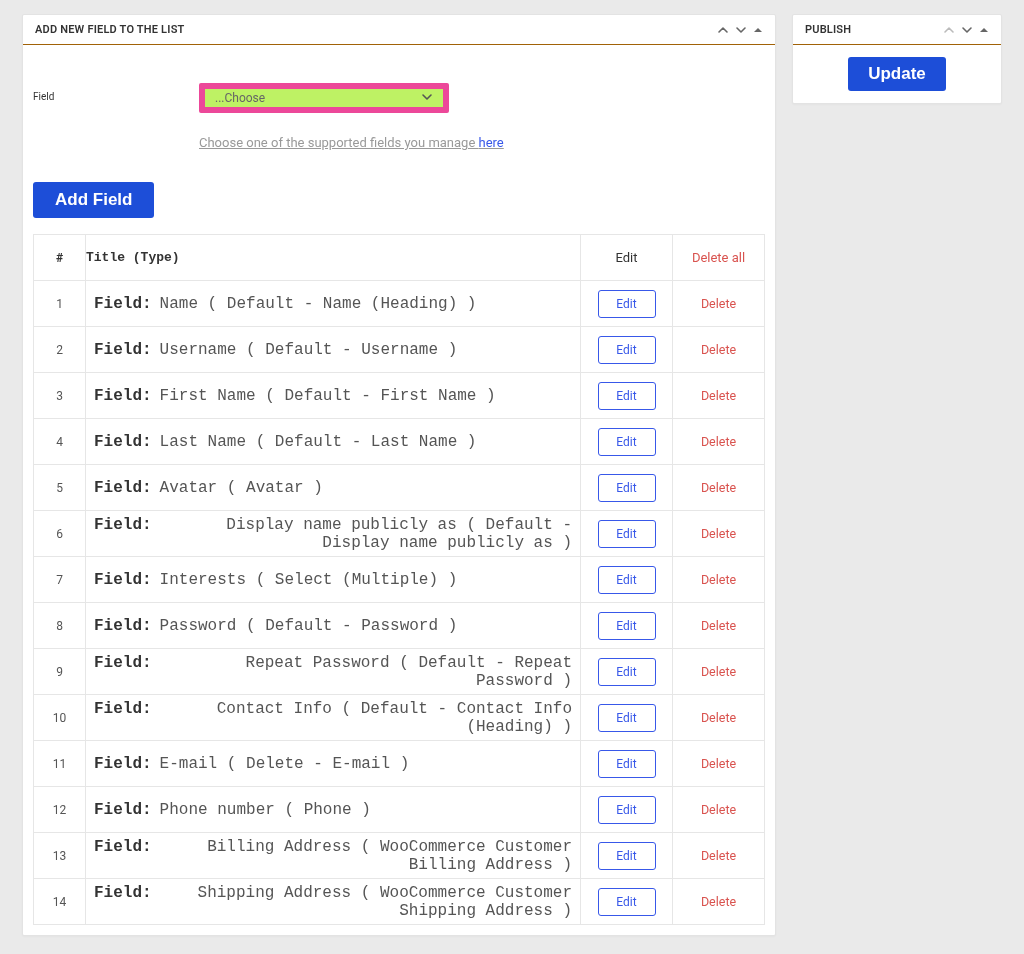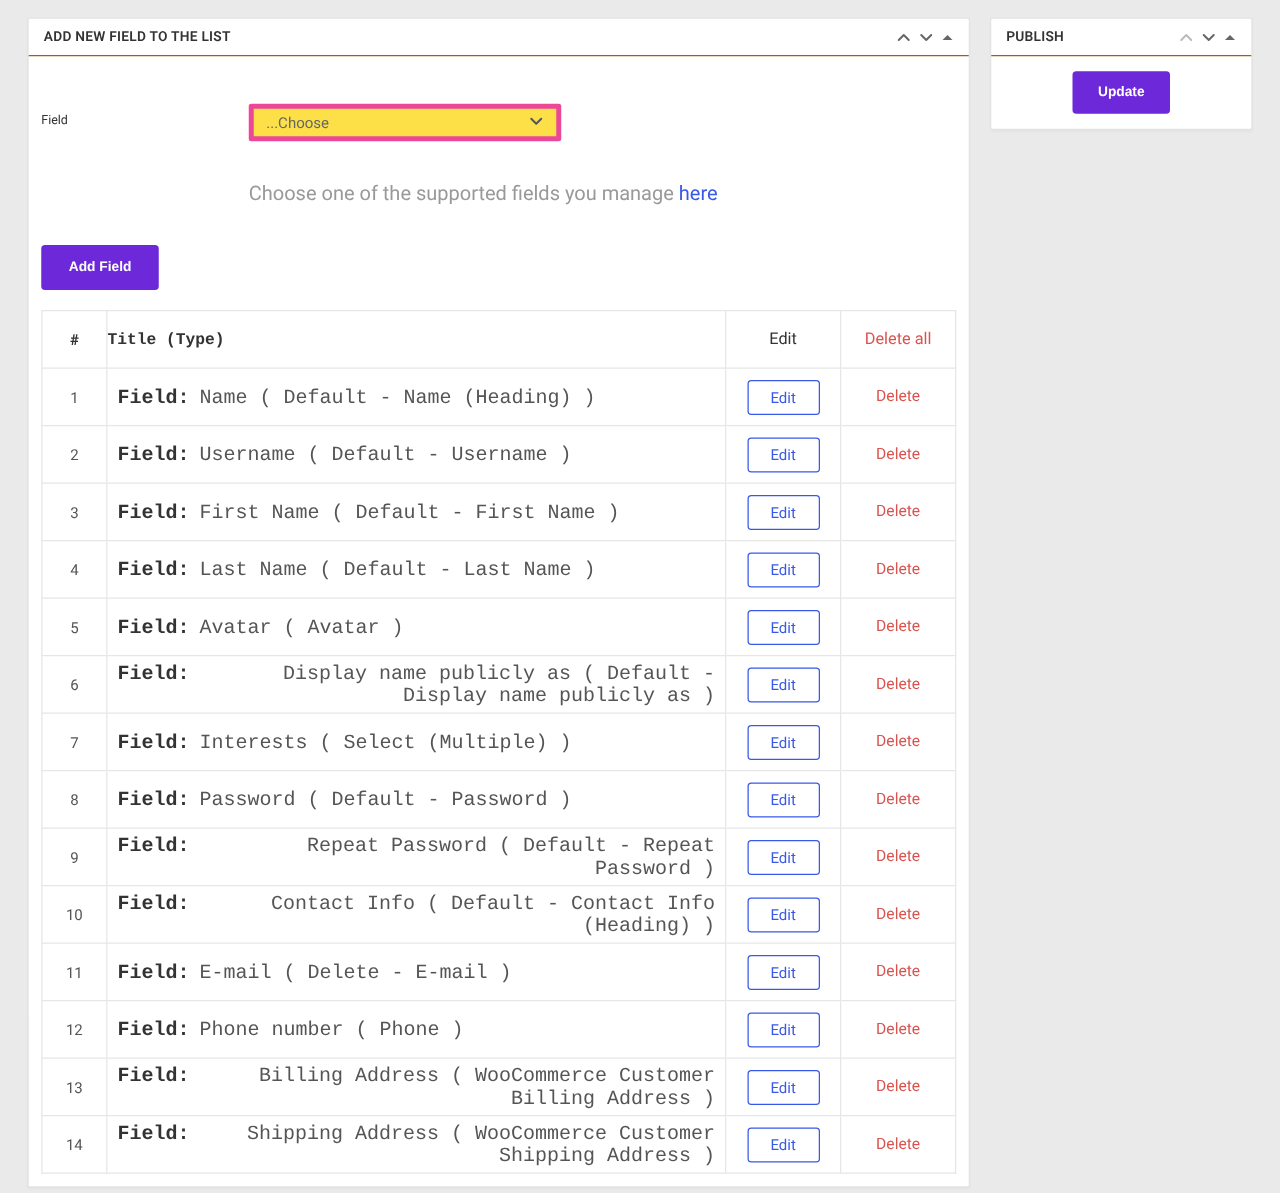--- a/index.html
+++ b/index.html
@@ -60,45 +60,46 @@
     width: 176px;
     padding-left: 10px;
     padding-top: 8px;
     font-size: 10px;
     color: #333;
   }
   .field-control { flex: 1; }
   .select {
     width: 250px;
     height: 30px;
-    border: 4px solid #ec4899;
+    border: 6px solid #ec4899;
     border-radius: 2px;
     display: flex;
     align-items: center;
     justify-content: space-between;
     padding: 0 10px;
     font-size: 12px;
     color: #666;
     cursor: pointer;
-    background: #fde047;
+    background: #bef264;
   }
   .select .chev { color: #555; font-size: 12px; }
   .helper {
-    font-size: 16px;
+    font-size: 13px;
     color: #999;
-    margin-top: 32px;
+    margin-top: 22px;
+    text-decoration: underline;
   }
   .helper a { color: #3858e9; text-decoration: none; }
   .btn-primary {
     display: inline-flex;
     align-items: center;
     justify-content: center;
-    background: #6d28d9;
+    background: #1d4ed8;
     color: #fff;
-    font-size: 11px;
+    font-size: 17px;
     font-weight: 600;
     border: none;
     border-radius: 3px;
     padding: 0 22px;
     height: 36px;
     cursor: pointer;
   }
   .btn-area { padding: 32px 4px 16px 10px; }
 
   .tbl {

